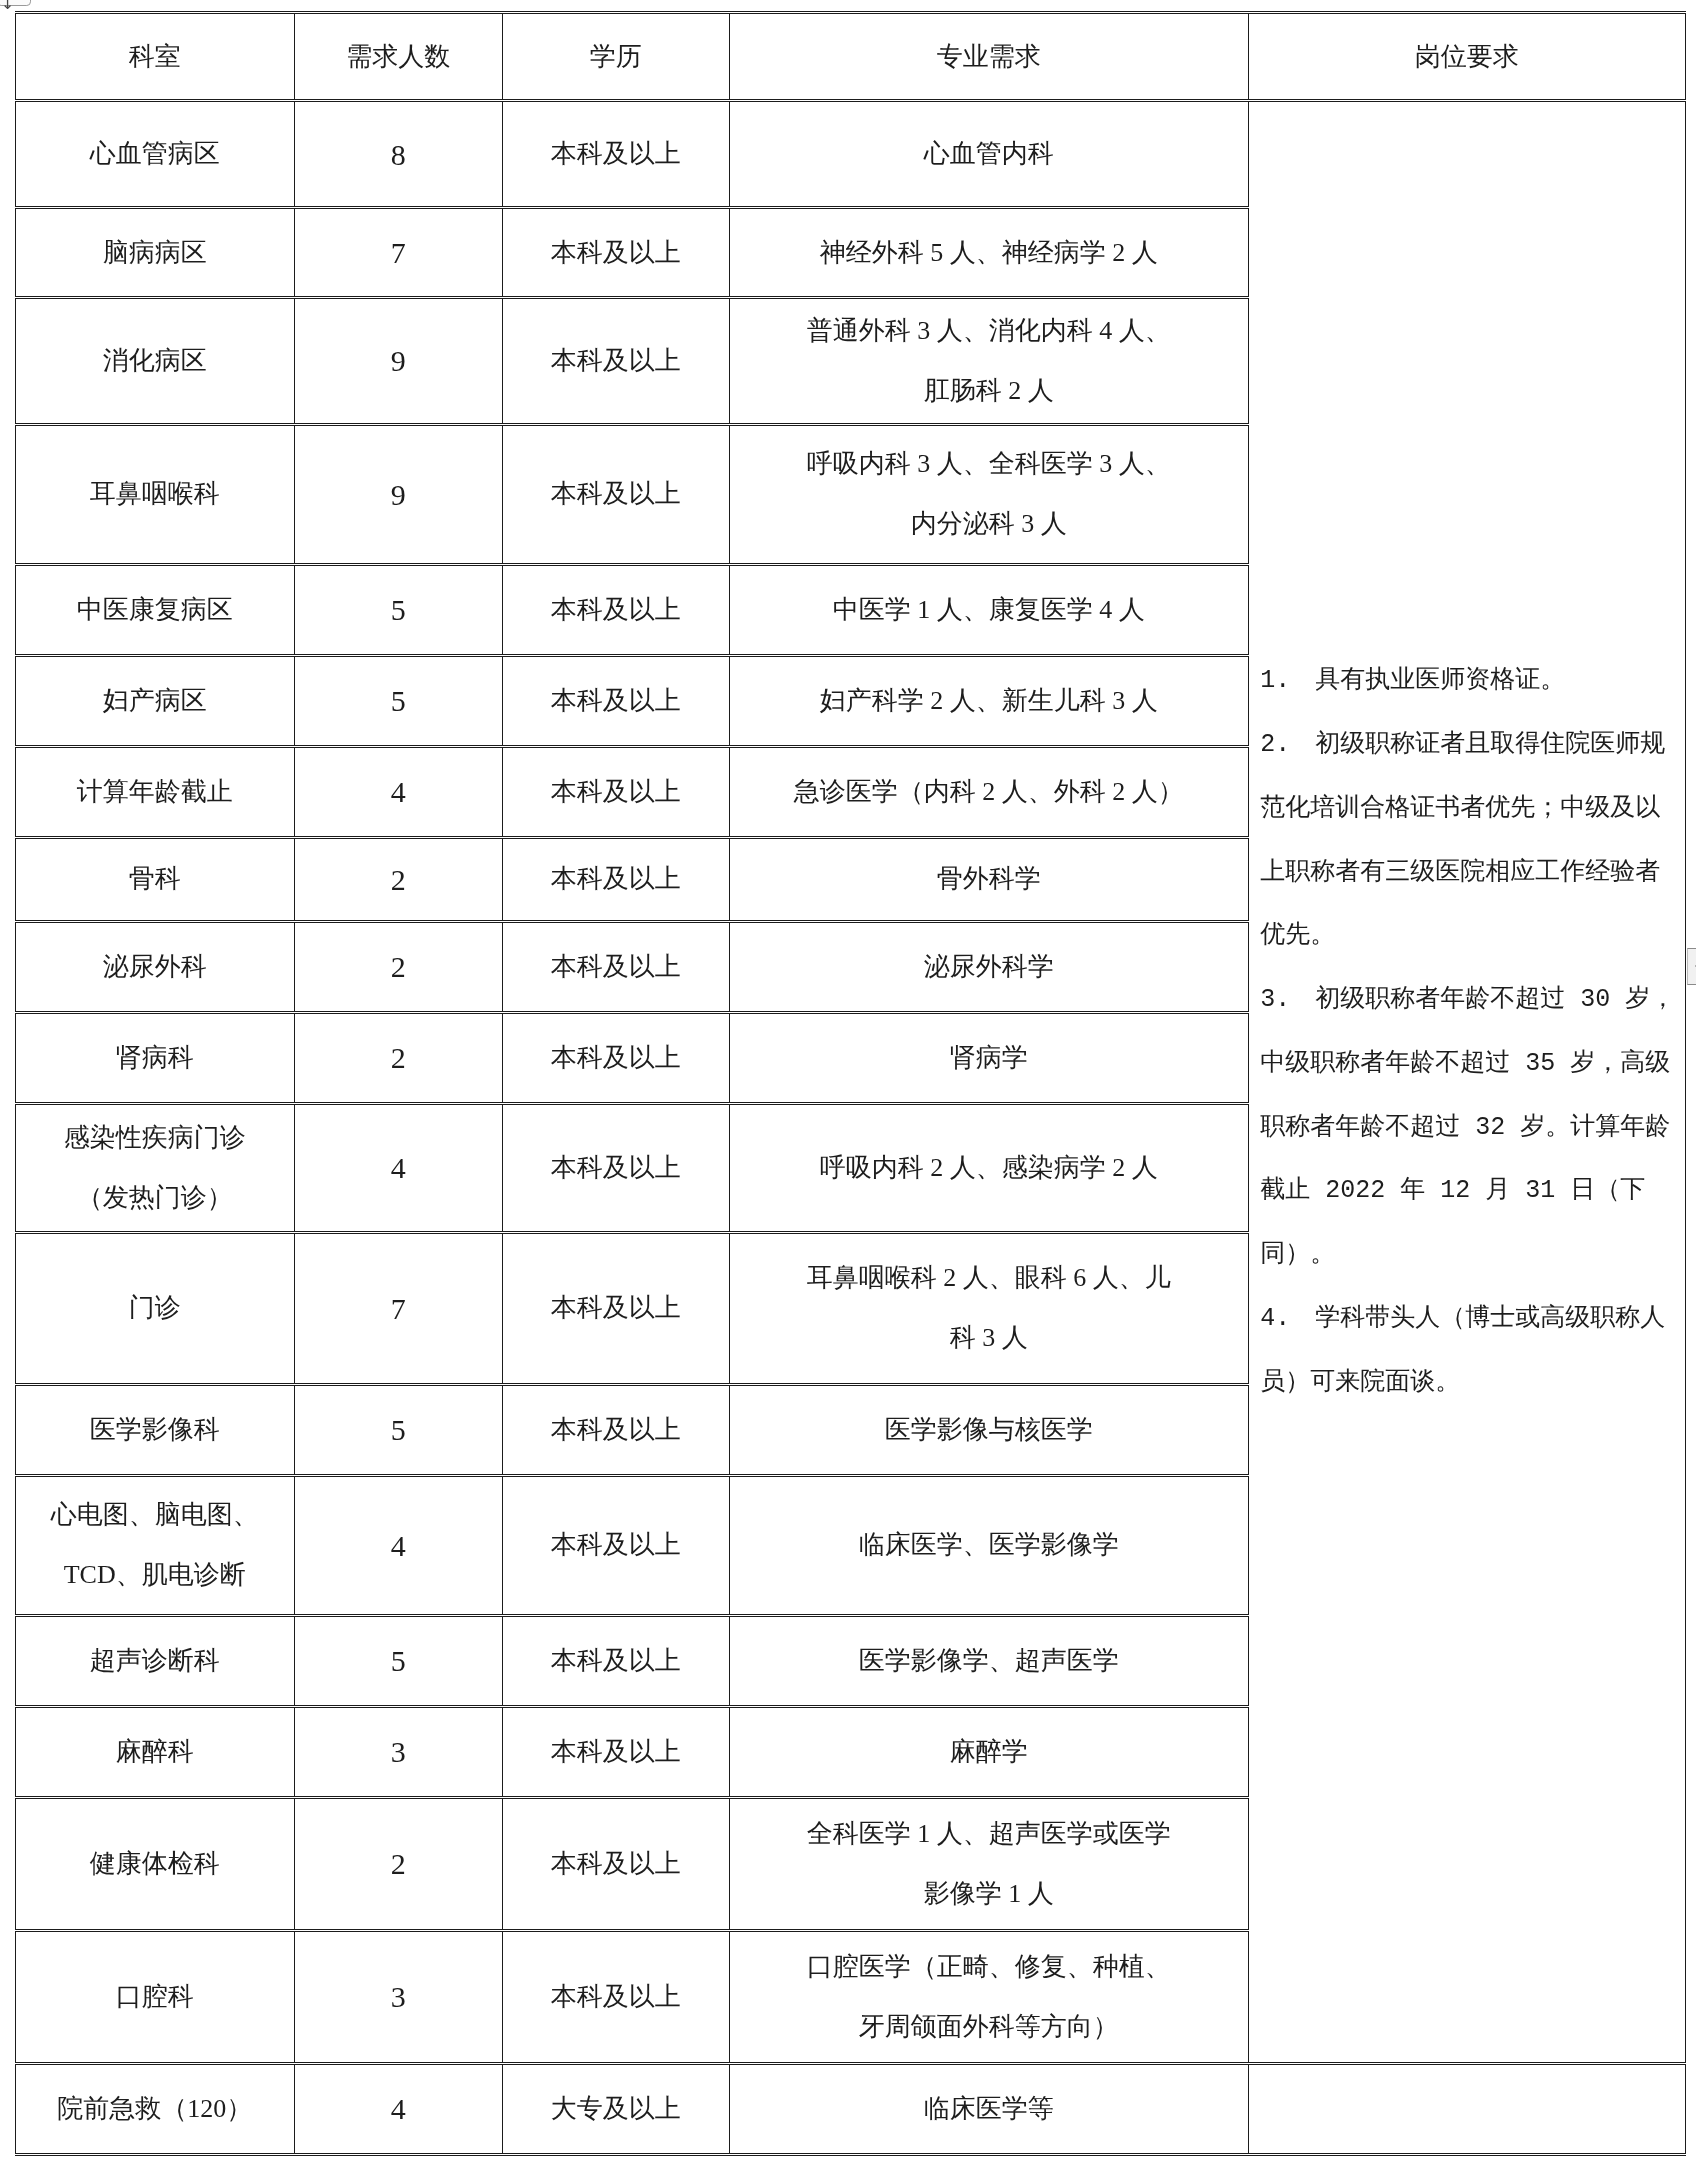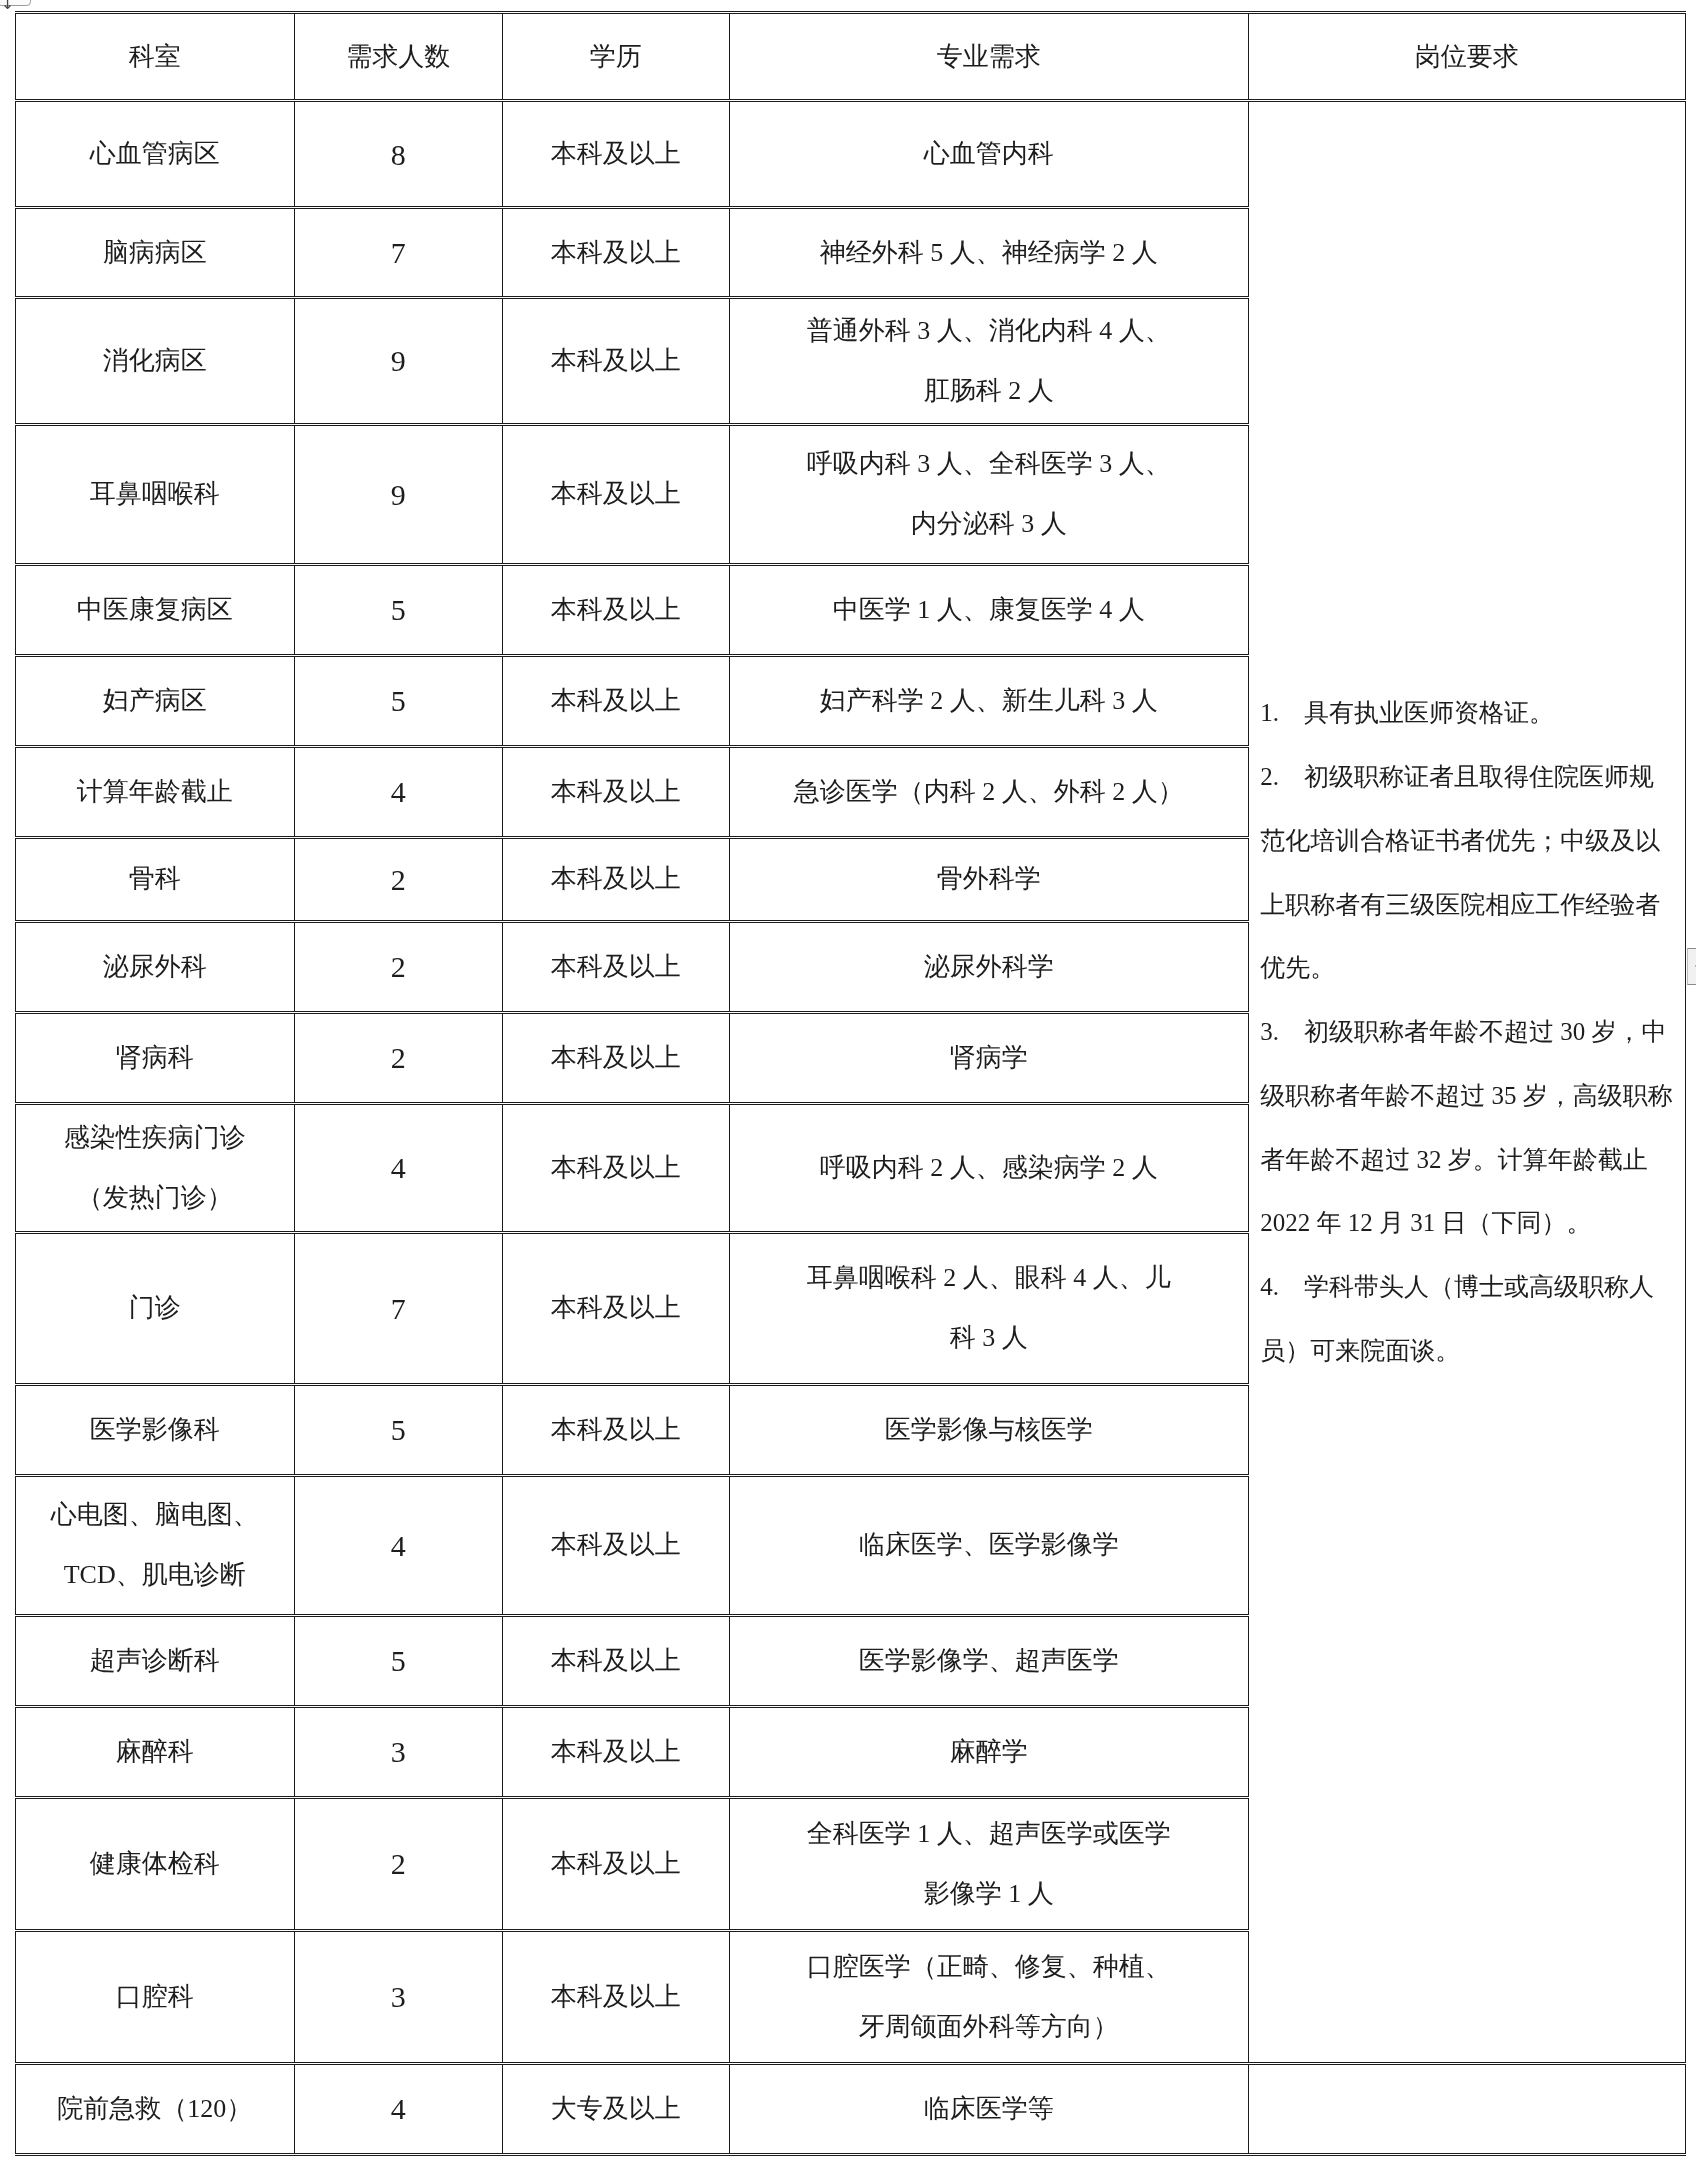--- a/index.html
+++ b/index.html
@@ -33,20 +33,21 @@
     overflow:hidden;
   }
   .recruit td.count{font-size:30px;}
   .recruit td.req{
     text-align:left;
     vertical-align:middle;
     font-size:25px;
     line-height:2.55;
     padding:0 9.4px 100px 11.5px;
     white-space:normal;
+    font-family:Liberation Mono, monospace;
   }
   .recruit td.req p{margin:0;}
   
   .corner-handle{
     position:absolute;left:-3.1px;top:-17px;
     width:34px;height:23px;
     background:#fbfbfb;
     border:1px solid #9a9a9a;
     border-radius:4.2px;
     box-sizing:border-box;
@@ -164,21 +165,21 @@
       <td>感染性疾病门诊
 （发热门诊）</td>
       <td class="count">4</td>
       <td>本科及以上</td>
       <td>呼吸内科 2 人、感染病学 2 人</td>
     </tr>
     <tr style="height:152px">
       <td>门诊</td>
       <td class="count">7</td>
       <td>本科及以上</td>
-      <td>耳鼻咽喉科 2 人、眼科 4 人、儿
+      <td>耳鼻咽喉科 2 人、眼科 6 人、儿
 科 3 人</td>
     </tr>
     <tr style="height:91px">
       <td>医学影像科</td>
       <td class="count">5</td>
       <td>本科及以上</td>
       <td>医学影像与核医学</td>
     </tr>
     <tr style="height:140px">
       <td>心电图、脑电图、

